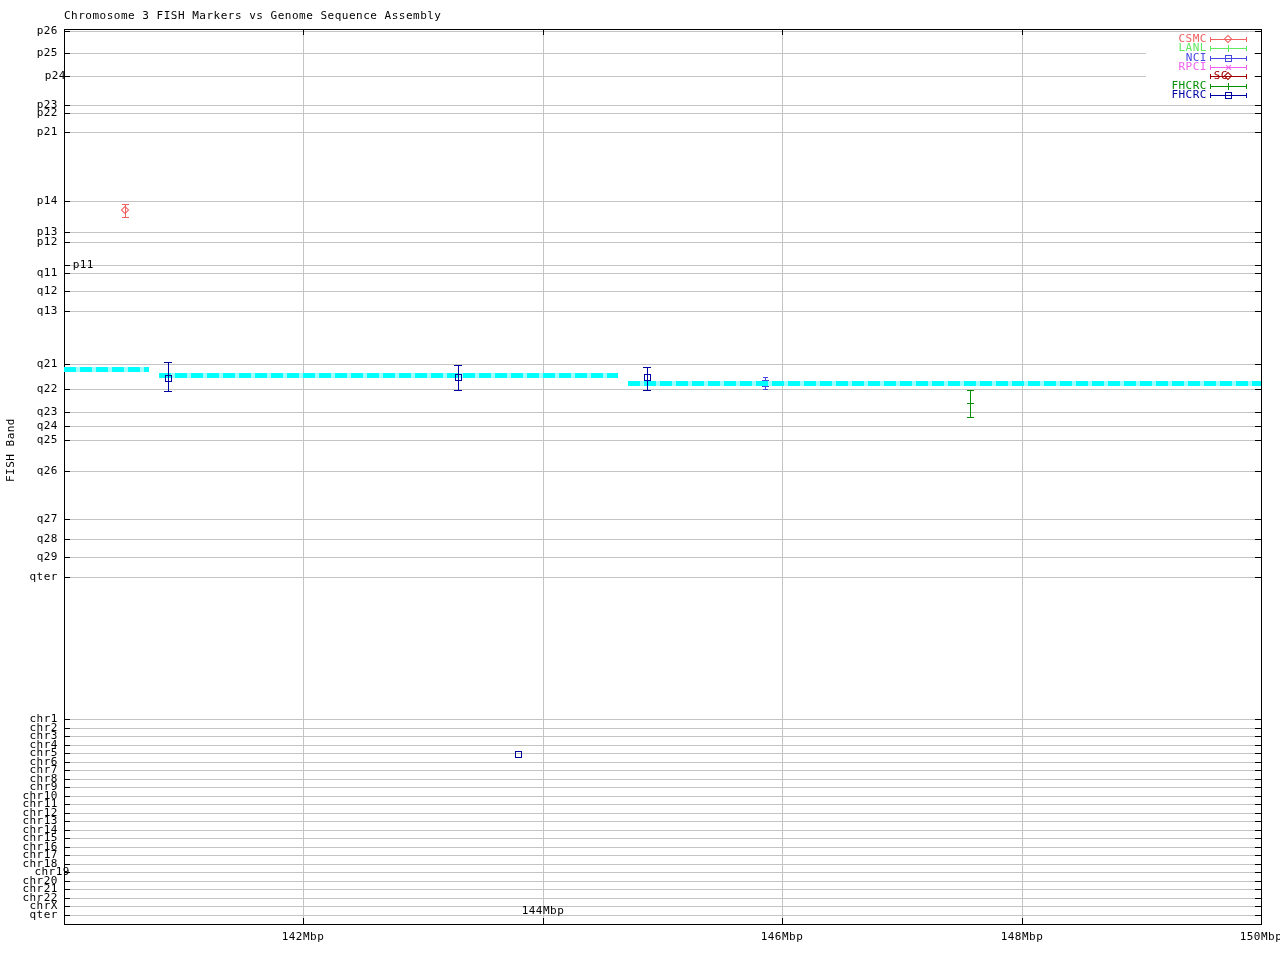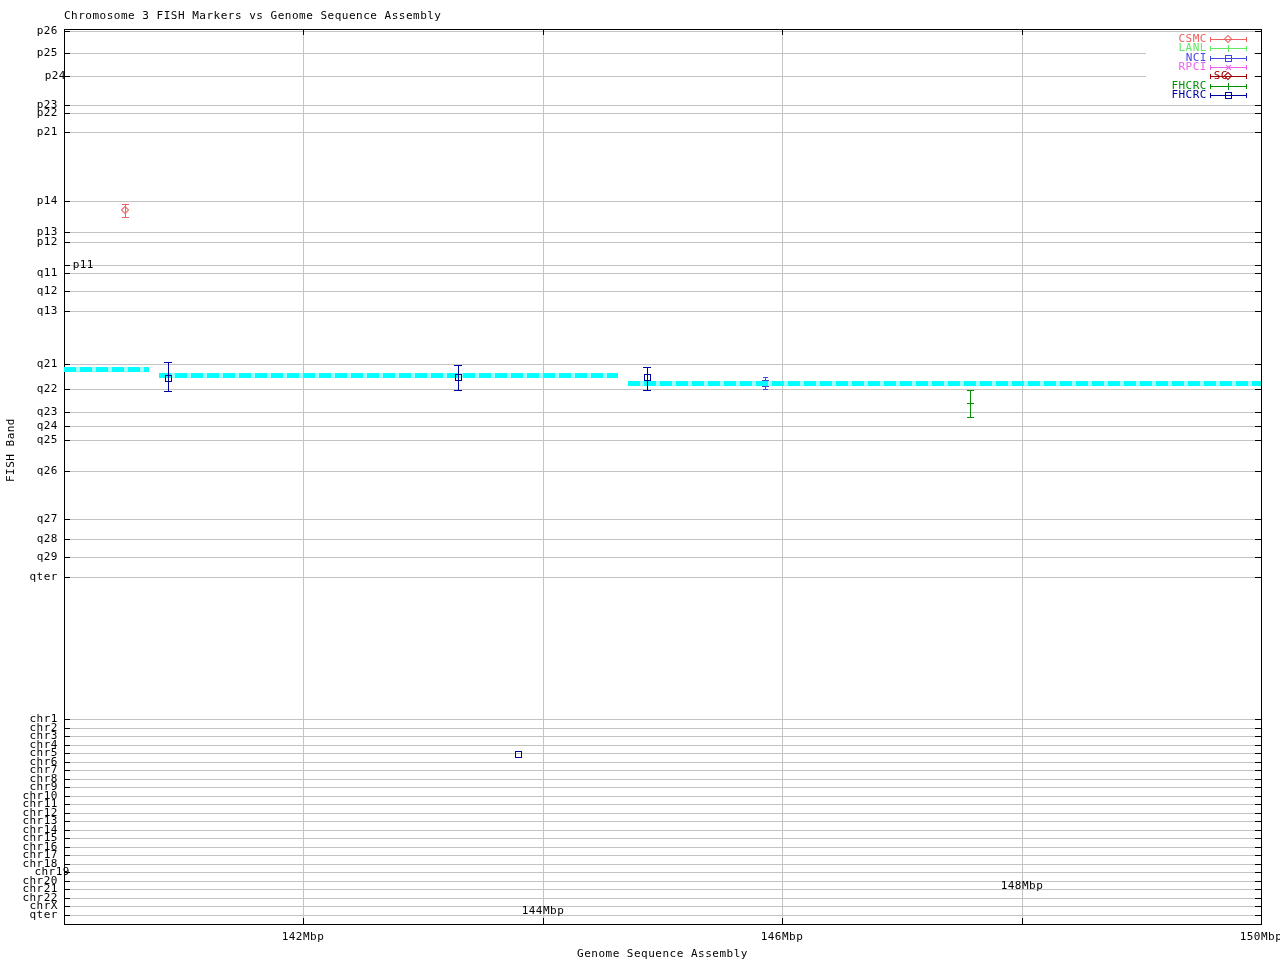--- a/index.html
+++ b/index.html
@@ -16,21 +16,20 @@
   .seg{height:5px;}
   .legend-bg{background:#fff;}
   .legend-label{text-align:right;height:12px;line-height:12px;white-space:nowrap;}
 </style>
 </head>
 <body>
 
 <div class="screen">
   <div class="abs title">Chromosome 3 FISH Markers vs Genome Sequence Assembly</div>
   <div class="abs ylabel">FISH Band</div>
-  <div class="abs xlabel">Genome Sequence Assembly</div>
   <div id="layer">
       <div class="abs" style="left: 65px; top: 31px; width: 1195px; height: 1px; background: rgb(196, 196, 196);"></div>
       <div class="abs tick" style="left: 64px; top: 31px; width: 6px; height: 1px;"></div>
       <div class="abs tick" style="left: 1255px; top: 31px; width: 6px; height: 1px;"></div>
       <div class="abs ytl" style="left: 0px; top: 25px;">p26</div>
       <div class="abs" style="left: 65px; top: 53px; width: 1195px; height: 1px; background: rgb(196, 196, 196);"></div>
       <div class="abs tick" style="left: 64px; top: 53px; width: 6px; height: 1px;"></div>
       <div class="abs tick" style="left: 1255px; top: 53px; width: 6px; height: 1px;"></div>
       <div class="abs ytl" style="left: 0px; top: 47px;">p25</div>
       <div class="abs" style="left: 65px; top: 76px; width: 1195px; height: 1px; background: rgb(196, 196, 196);"></div>
@@ -221,21 +220,21 @@
       <div class="abs tick" style="left: 543px; top: 29px; width: 1px; height: 6px;"></div>
       <div class="abs tick" style="left: 543px; top: 918px; width: 1px; height: 6px;"></div>
       <div class="abs xtl" style="left: 503px; top: 905px;">144Mbp</div>
       <div class="abs" style="left: 782px; top: 30px; width: 1px; height: 893px; background: rgb(196, 196, 196);"></div>
       <div class="abs tick" style="left: 782px; top: 29px; width: 1px; height: 6px;"></div>
       <div class="abs tick" style="left: 782px; top: 918px; width: 1px; height: 6px;"></div>
       <div class="abs xtl" style="left: 742px; top: 931px;">146Mbp</div>
       <div class="abs" style="left: 1022px; top: 30px; width: 1px; height: 893px; background: rgb(196, 196, 196);"></div>
       <div class="abs tick" style="left: 1022px; top: 29px; width: 1px; height: 6px;"></div>
       <div class="abs tick" style="left: 1022px; top: 918px; width: 1px; height: 6px;"></div>
-      <div class="abs xtl" style="left: 982px; top: 880px; text-align: center;">148Mbp</div>
+      <div class="abs xtl" style="left: 982px; top: 931px; text-align: center;">148Mbp</div>
       <div class="abs xtl" style="left: 1221px; top: 931px;">150Mbp</div>
       <div class="abs plot-border"></div>
       <div class="abs" style="left: 765px; top: 377px; width: 1px; height: 12px; background: rgb(70, 70, 224);"></div>
       <div class="abs" style="left: 763px; top: 377px; width: 5px; height: 1px; background: rgb(70, 70, 224);"></div>
       <div class="abs" style="left: 763px; top: 389px; width: 5px; height: 1px; background: rgb(70, 70, 224);"></div>
       <div class="abs" style="left: 762px; top: 380px; width: 5px; height: 5px; border: 1px solid rgb(70, 70, 224);"></div>
       <div class="abs seg" style="left: 64px; top: 367px; width: 85px; background: repeating-linear-gradient(90deg, rgb(0, 255, 255) 0px, rgb(0, 255, 255) 12px, rgb(157, 255, 255) 12px, rgb(157, 255, 255) 16px);"></div>
       <div class="abs seg" style="left: 159px; top: 373px; width: 459px; background: repeating-linear-gradient(90deg, rgb(0, 255, 255) 0px, rgb(0, 255, 255) 12px, rgb(157, 255, 255) 12px, rgb(157, 255, 255) 16px);"></div>
       <div class="abs seg" style="left: 628px; top: 381px; width: 633px; background: repeating-linear-gradient(90deg, rgb(0, 255, 255) 0px, rgb(0, 255, 255) 12px, rgb(157, 255, 255) 12px, rgb(157, 255, 255) 16px);"></div>
       <div class="abs" style="left: 125px; top: 204px; width: 1px; height: 13px; background: rgb(240, 96, 96);"></div>

